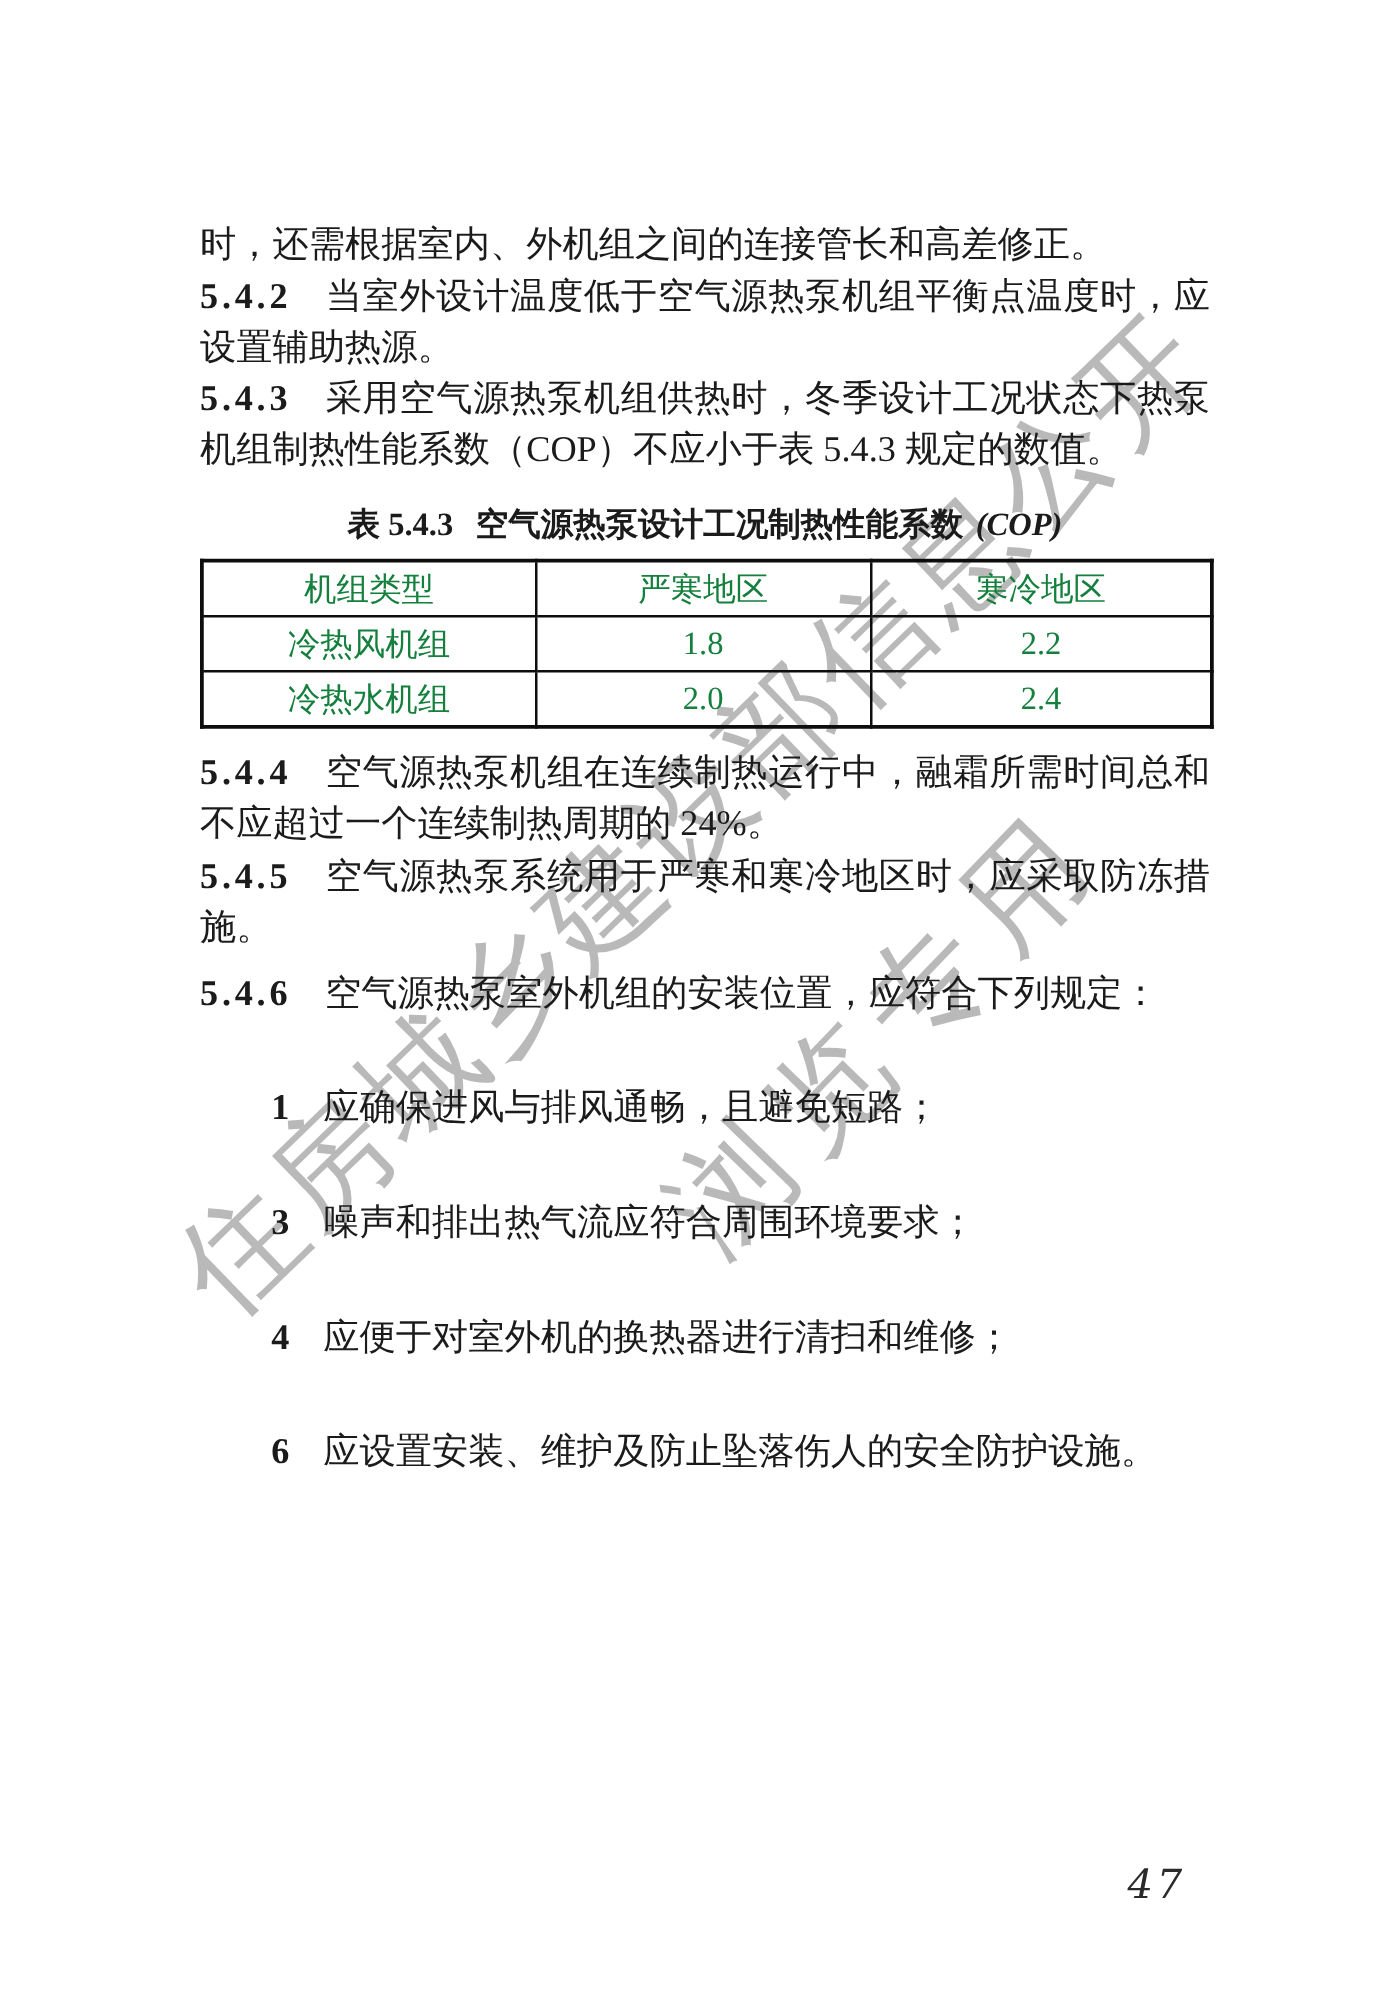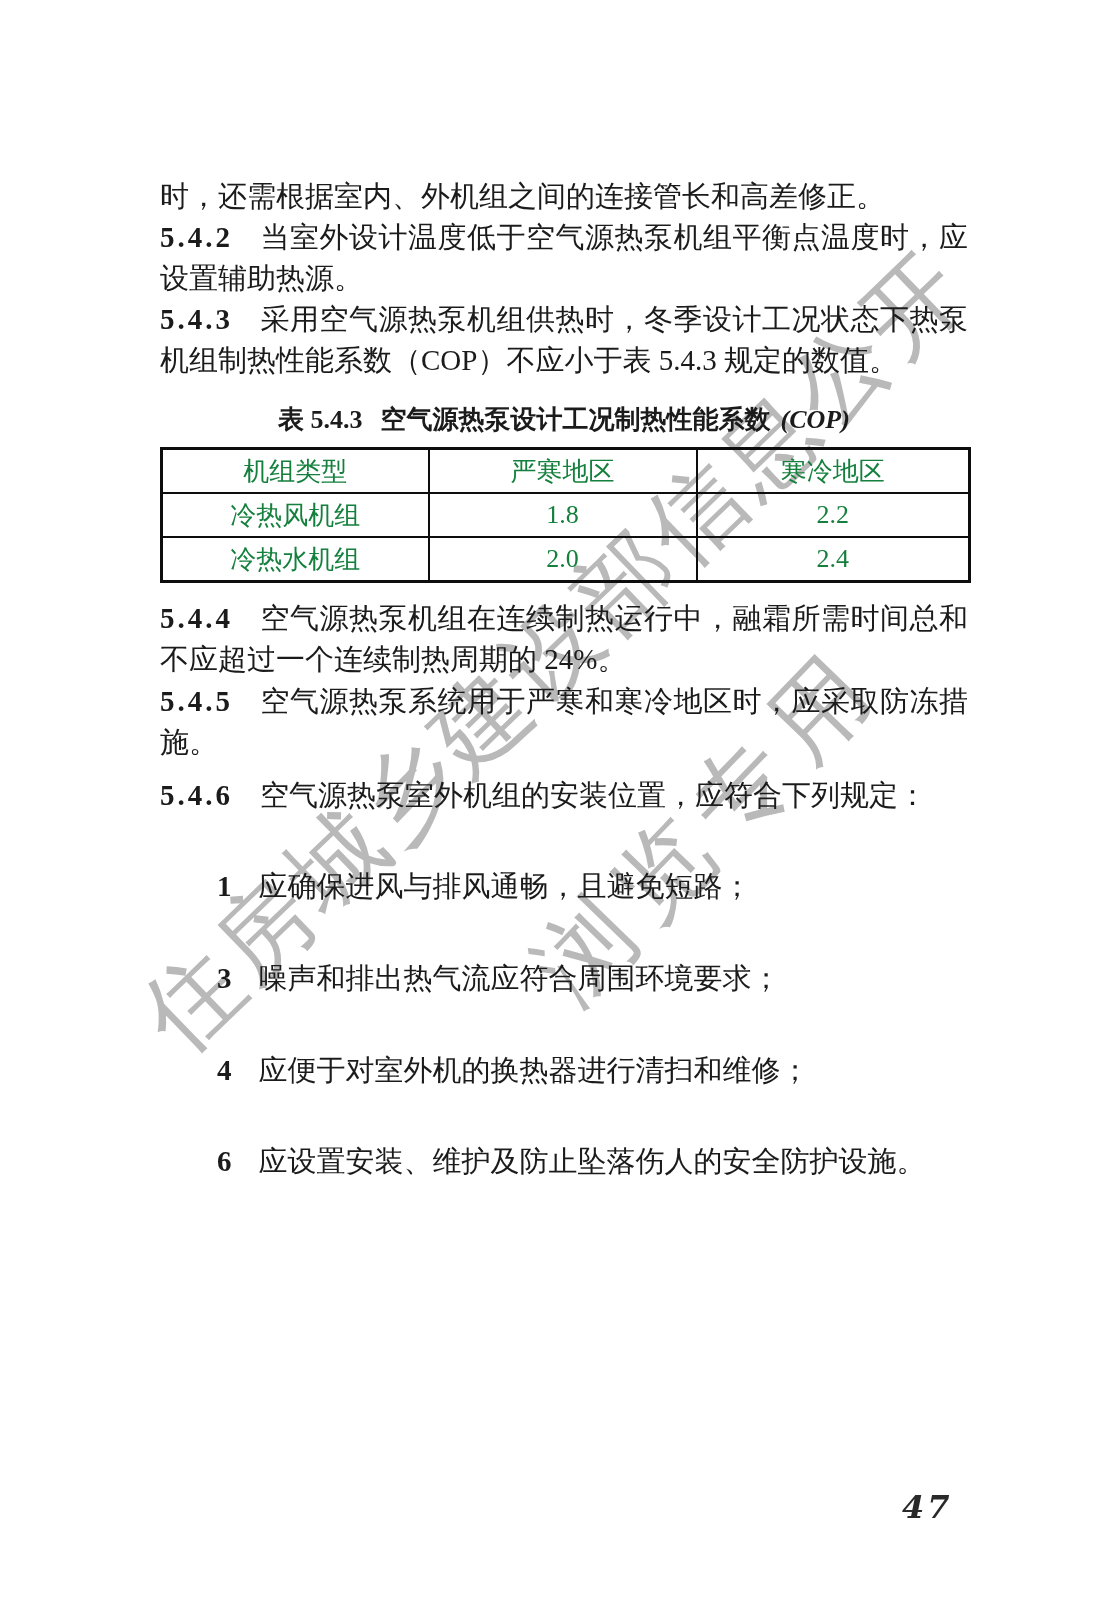--- a/index.html
+++ b/index.html
@@ -46,21 +46,20 @@
   .list{position:absolute;left:160px;top:817px;width:808px;z-index:1;}
   .item{
     padding-left:57px;font-size:29px;line-height:43.8px;text-align:justify;margin-top:48px;
   }
   .inum{font-weight:bold;margin-right:27px;}
   
   .pageno{
     position:absolute;left:902px;top:1488px;z-index:1;
     font-size:32px;font-style:italic;letter-spacing:3px;color:#2a2a2a;
     font-family:"DejaVu Serif","Liberation Serif",serif;
-    font-weight:bold;
   }
 </style>
 </head>
 <body>
 
 <div class="wm wm1">住房城乡建设部信息公开</div>
 <div class="wm wm2">浏览专用</div>
 
 <p class="para" style="top:176px">
   <span>时，还需根据室内、外机组之间的连接管长和高差修正。</span>

